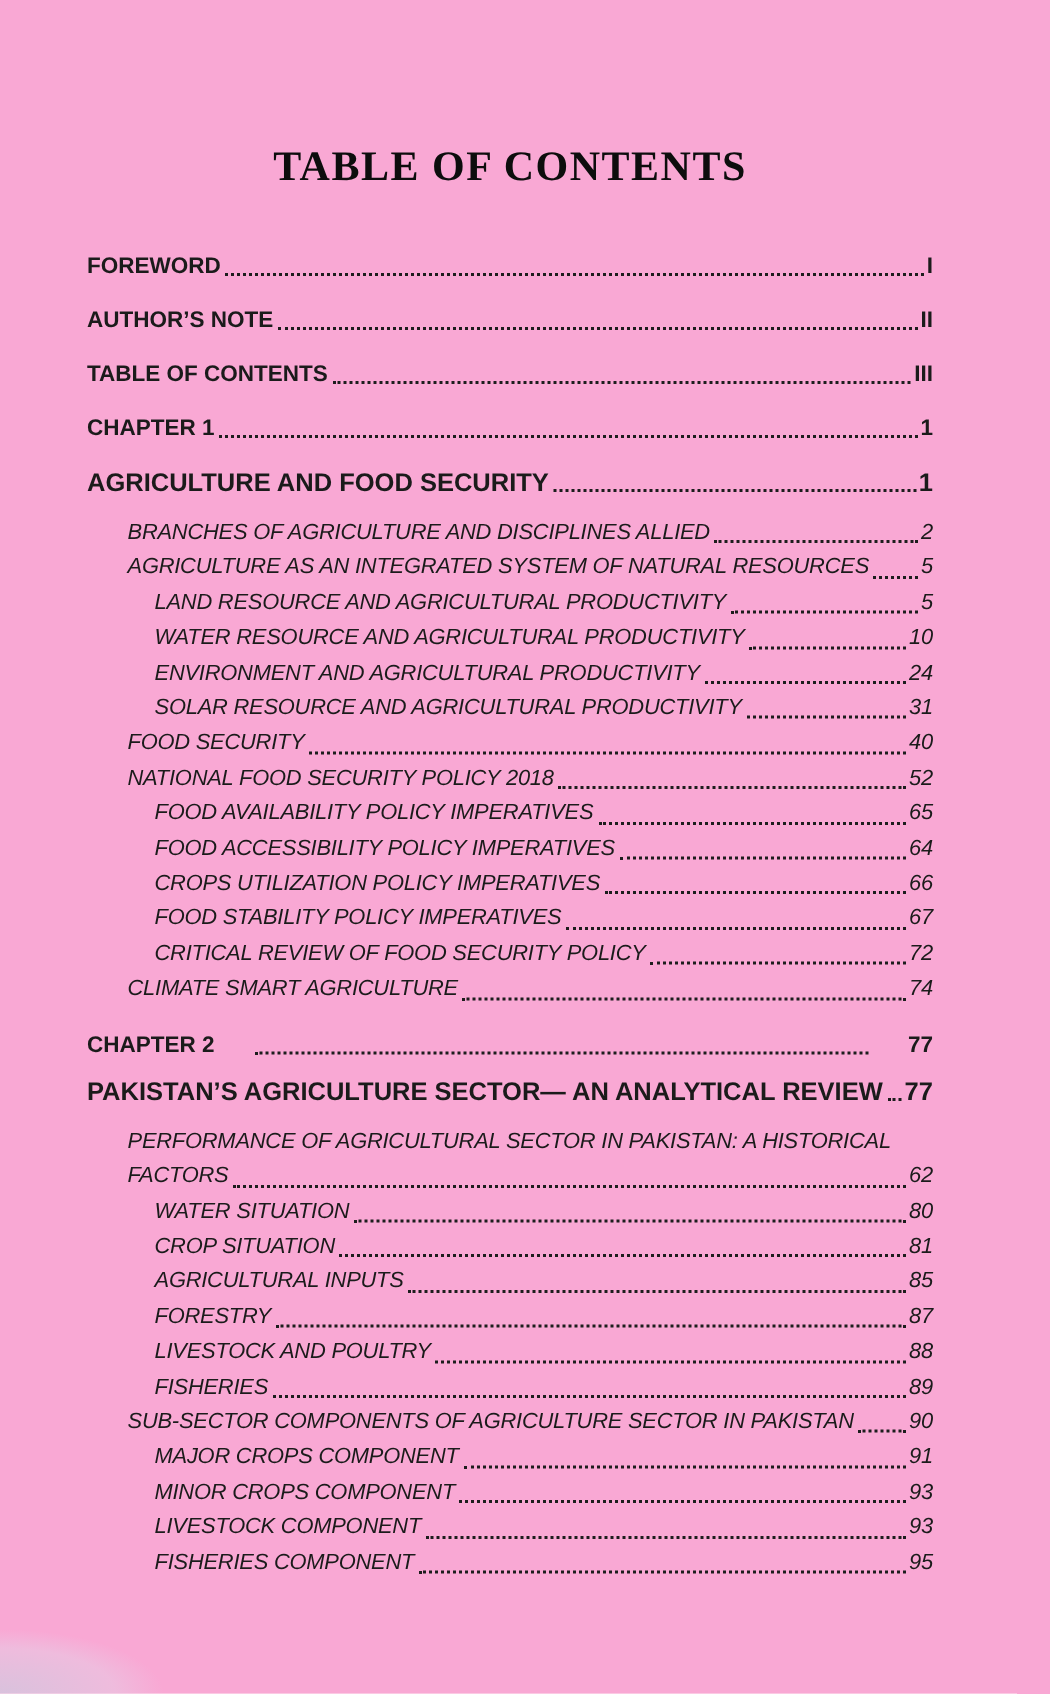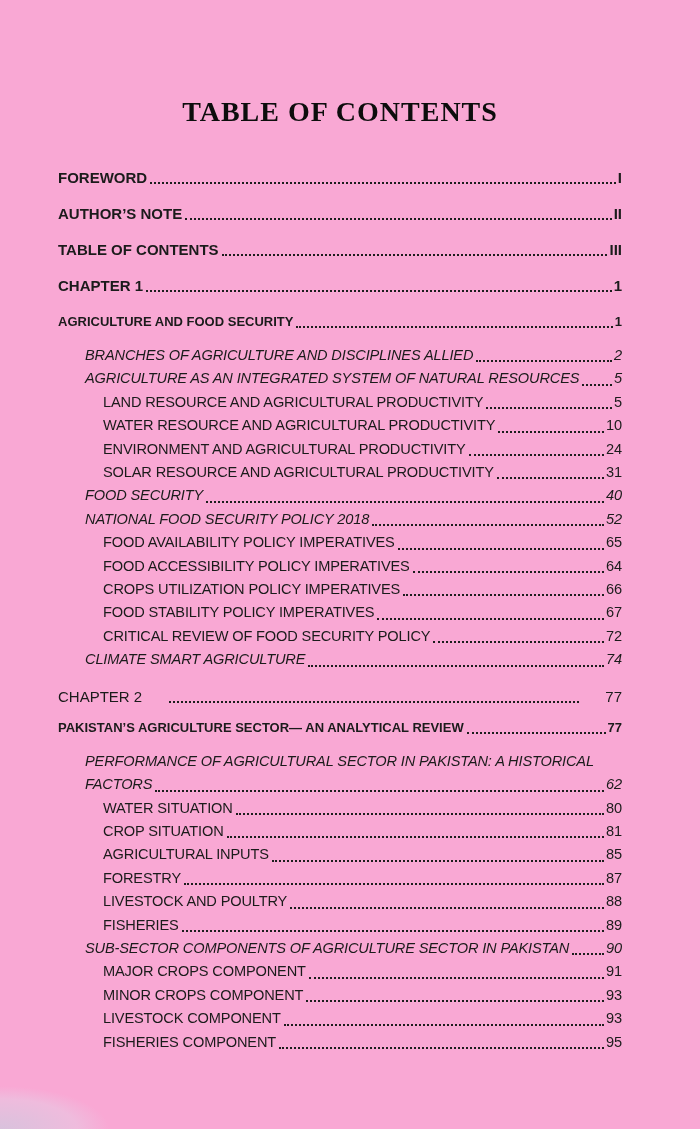--- a/index.html
+++ b/index.html
@@ -58,37 +58,37 @@
   }
   .row .pagenum { white-space: nowrap; }
   .row.front {
     font-weight: 700;
     font-size: 15px;
     line-height: 23px;
     margin-bottom: 13px;
     letter-spacing: 0;
   }
   .row.chapter {
-    font-weight: 400;
+    font-weight: 700;
     font-size: 15px;
     line-height: 23px;
     margin-top: 13px;
     margin-bottom: 8px;
     letter-spacing: 0;
     gap: 24px;
   }
   .row.chapter-title {
     font-weight: 700;
-    font-size: 13px;
+    font-size: 17px;
     line-height: 23px;
     margin-bottom: 11px;
     letter-spacing: 0;
   }
   .row.l1 { padding-left: 27px; font-style: italic; }
-  .row.l2 { padding-left: 45px; }
+  .row.l2 { padding-left: 45px; font-style: italic; }
   .row.no-leader .leader::after { display: none; }
   .corner-shadow {
     position: absolute;
     left: 0;
     bottom: 0;
     width: 160px;
     height: 70px;
     pointer-events: none;
     background: radial-gradient(ellipse 140px 55px at 0% 100%,
       rgba(190, 215, 228, 0.55),

